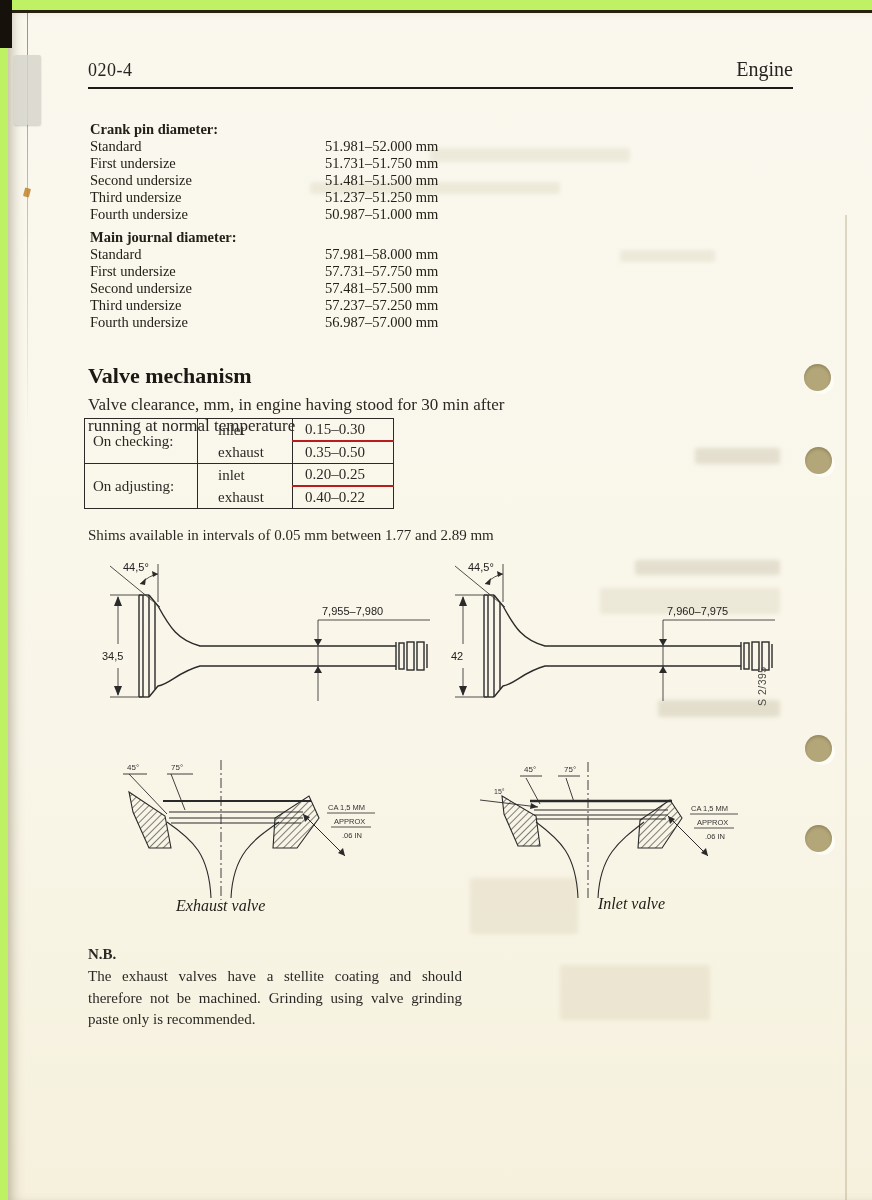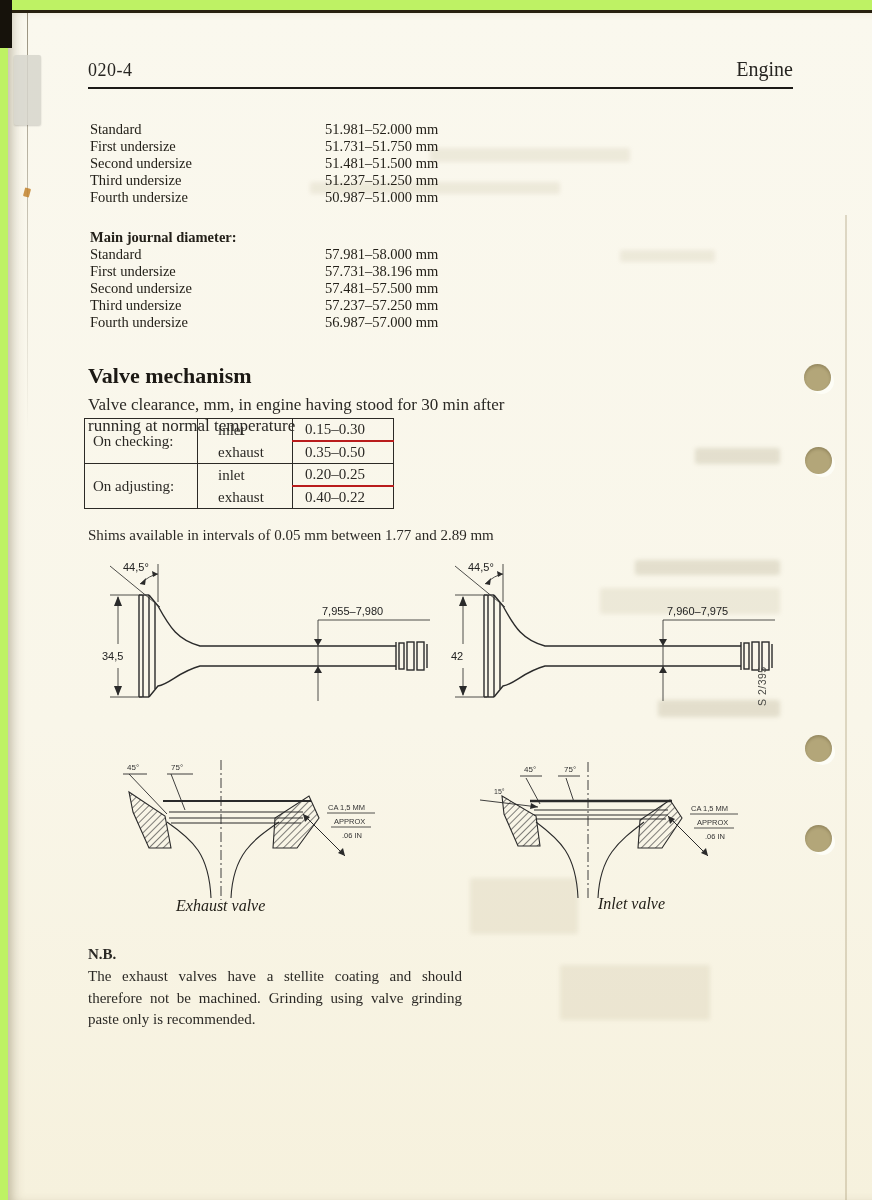--- a/index.html
+++ b/index.html
@@ -80,20 +80,21 @@
   <div class="hole" style="left:804px;top:364px;"></div>
   <div class="hole" style="left:805px;top:447px;"></div>
   <div class="hole" style="left:805px;top:735px;"></div>
   <div class="hole" style="left:805px;top:825px;"></div>
 
   <div class="hdr-num">020-4</div>
   <div class="hdr-sec">Engine</div>
   <div class="hdr-rule"></div>
 
   <div class="spec" style="top:121px;">
+    <div class="title">Crank pin diameter:</div>
     <div class="row">
         <span class="lbl">Standard</span>
         <span class="val">51.981–52.000 mm</span>
       </div>
     <div class="row">
         <span class="lbl">First undersize</span>
         <span class="val">51.731–51.750 mm</span>
       </div>
     <div class="row">
         <span class="lbl">Second undersize</span>
@@ -110,21 +111,21 @@
   </div>
 
   <div class="spec" style="top:229px;">
     <div class="title">Main journal diameter:</div>
     <div class="row">
         <span class="lbl">Standard</span>
         <span class="val">57.981–58.000 mm</span>
       </div>
     <div class="row">
         <span class="lbl">First undersize</span>
-        <span class="val">57.731–38.196 mm</span>
+        <span class="val">57.731–57.750 mm</span>
       </div>
     <div class="row">
         <span class="lbl">Second undersize</span>
         <span class="val">57.481–57.500 mm</span>
       </div>
     <div class="row">
         <span class="lbl">Third undersize</span>
         <span class="val">57.237–57.250 mm</span>
       </div>
     <div class="row">

